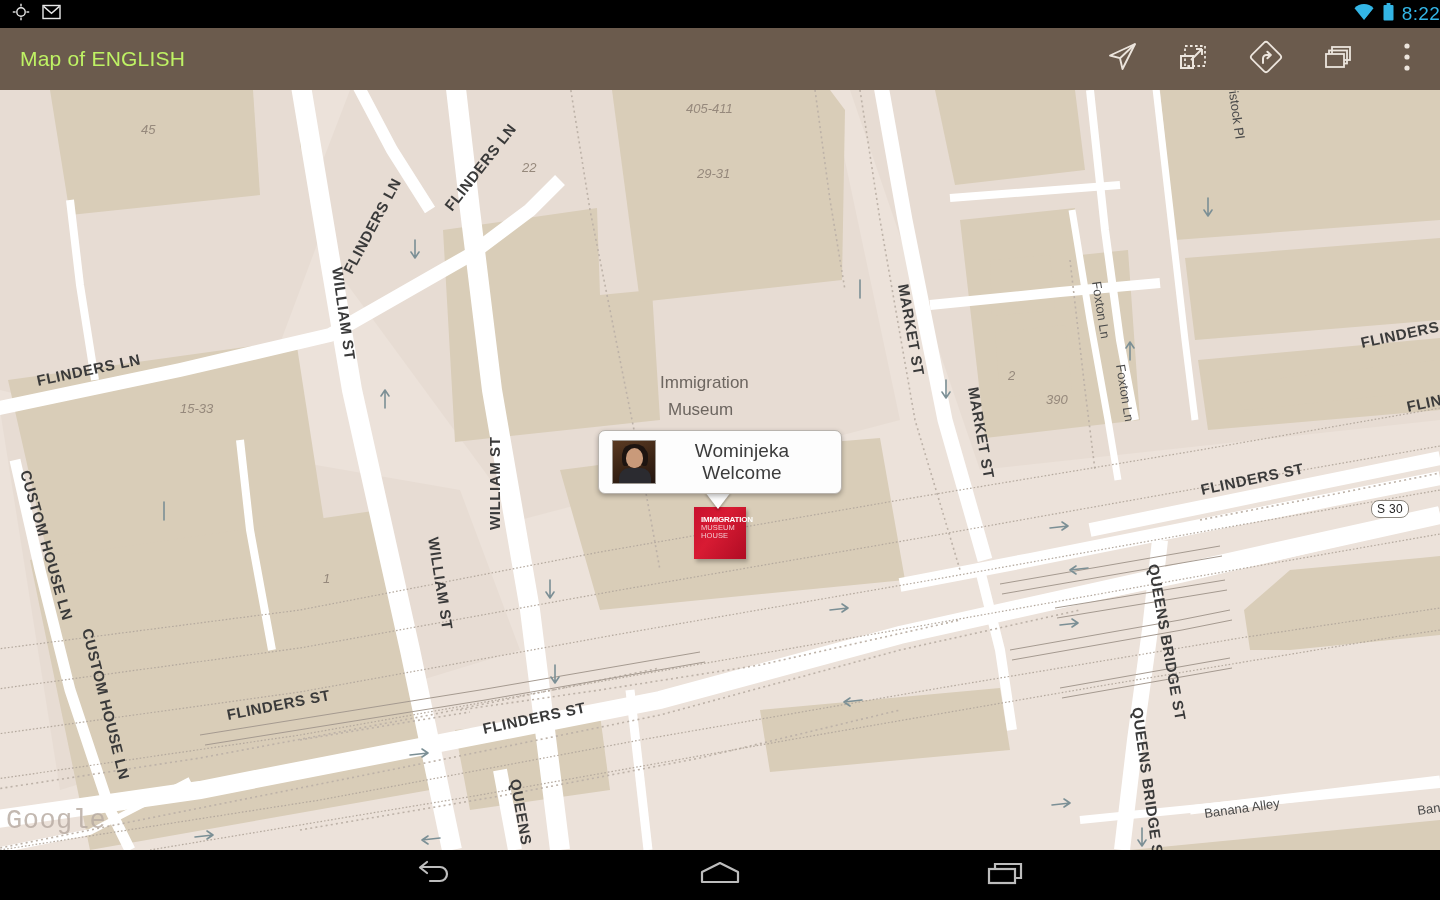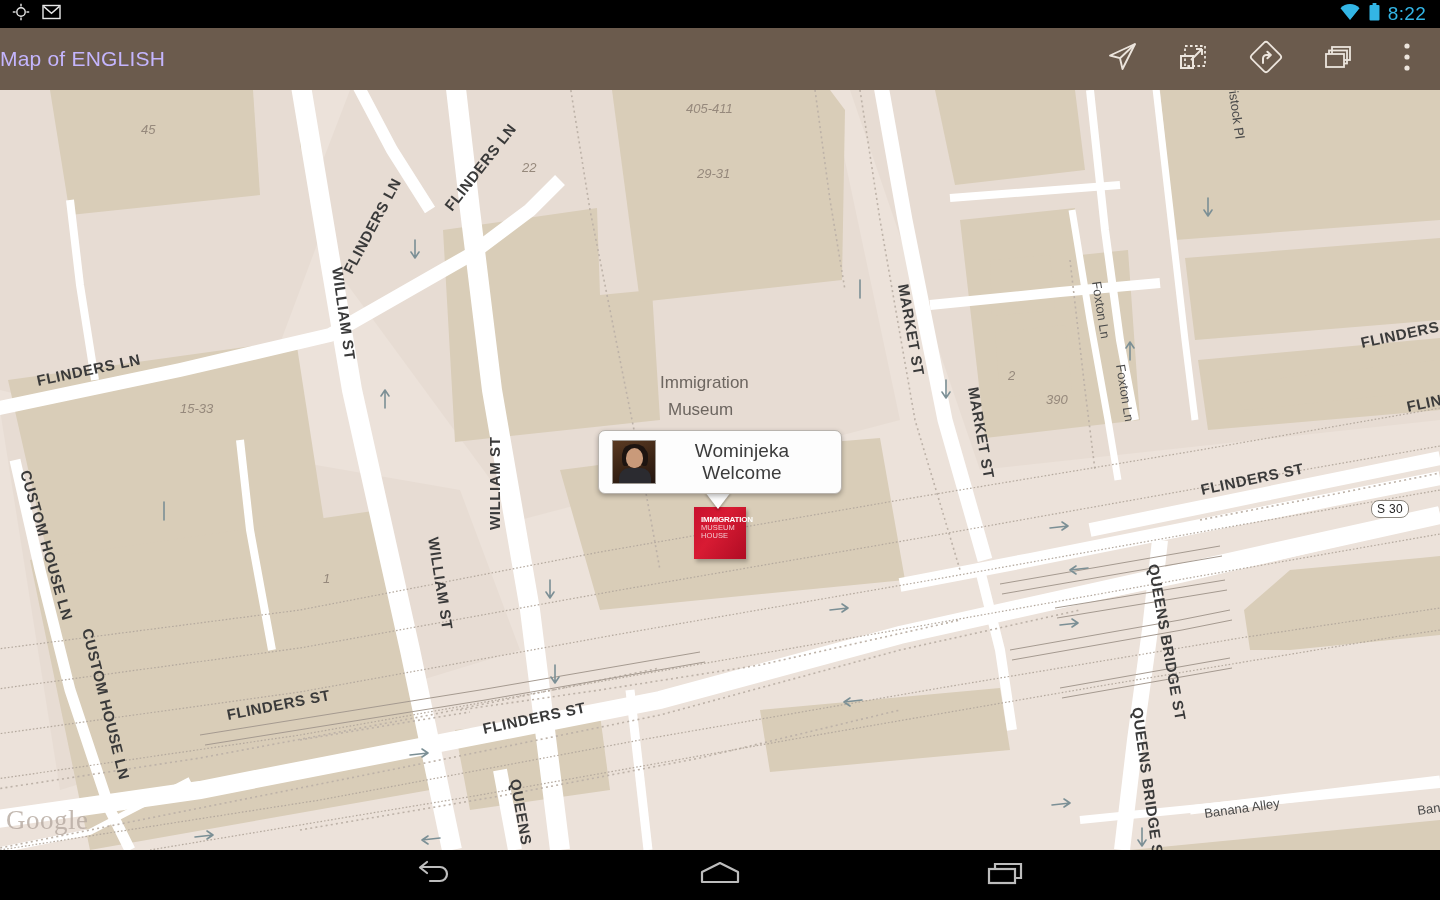--- a/index.html
+++ b/index.html
@@ -10,46 +10,46 @@
     overflow: hidden;
   }
   #screen { position: relative; width: 1440px; height: 900px; overflow: hidden; }
 
   
   .statusbar {
     position: absolute; left: 0; top: 0; width: 1440px; height: 28px;
     background: #000; display: flex; align-items: center;
   }
   .sb-left { display: flex; align-items: center; gap: 12px; padding-left: 12px; }
-  .sb-right { margin-left: auto; display: flex; align-items: center; gap: 8px; padding-right: 14px; }
+  .sb-right { margin-left: auto; display: flex; align-items: center; gap: 8px; }
   .sb-clock { color: #33b5e5; font-size: 19px; letter-spacing: .3px; }
 
   
   .actionbar {
     position: absolute; left: 0; top: 28px; width: 1440px; height: 62px;
     background: #6b5b4d; display: flex; align-items: center;
   }
-  .ab-title { color: #c4b5fd; font-size: 21px; letter-spacing: .2px; }
+  .ab-title { color: #bef264; font-size: 21px; padding-left: 20px; letter-spacing: .2px; }
   .ab-actions { margin-left: auto; display: flex; align-items: center; height: 100%; }
   .ab-btn {
     width: 72px; height: 62px; display: flex; align-items: center; justify-content: center;
     cursor: pointer;
   }
   .ab-btn:last-child { width: 66px; }
 
   
   .map {
     position: absolute; left: 0; top: 90px; width: 1440px; height: 760px;
     background: #ece2da; overflow: hidden;
   }
   .map svg { position: absolute; left: 0; top: 0; }
 
   .gwatermark {
     position: absolute; left: 6px; bottom: 14px;
-    font-family: Liberation Serif, serif;
+    font-family: Liberation Mono, monospace;
     font-size: 27px; color: #b9ada4; opacity: .85; letter-spacing: .5px;
     user-select: none;
   }
 
   
   .marker {
     position: absolute; left: 694px; top: 417px; width: 52px; height: 52px;
     background: linear-gradient(125deg, #c8102e 0%, #d81b33 42%, #b00c24 100%);
     box-shadow: 2px 3px 4px rgba(0,0,0,.28);
     cursor: pointer;

